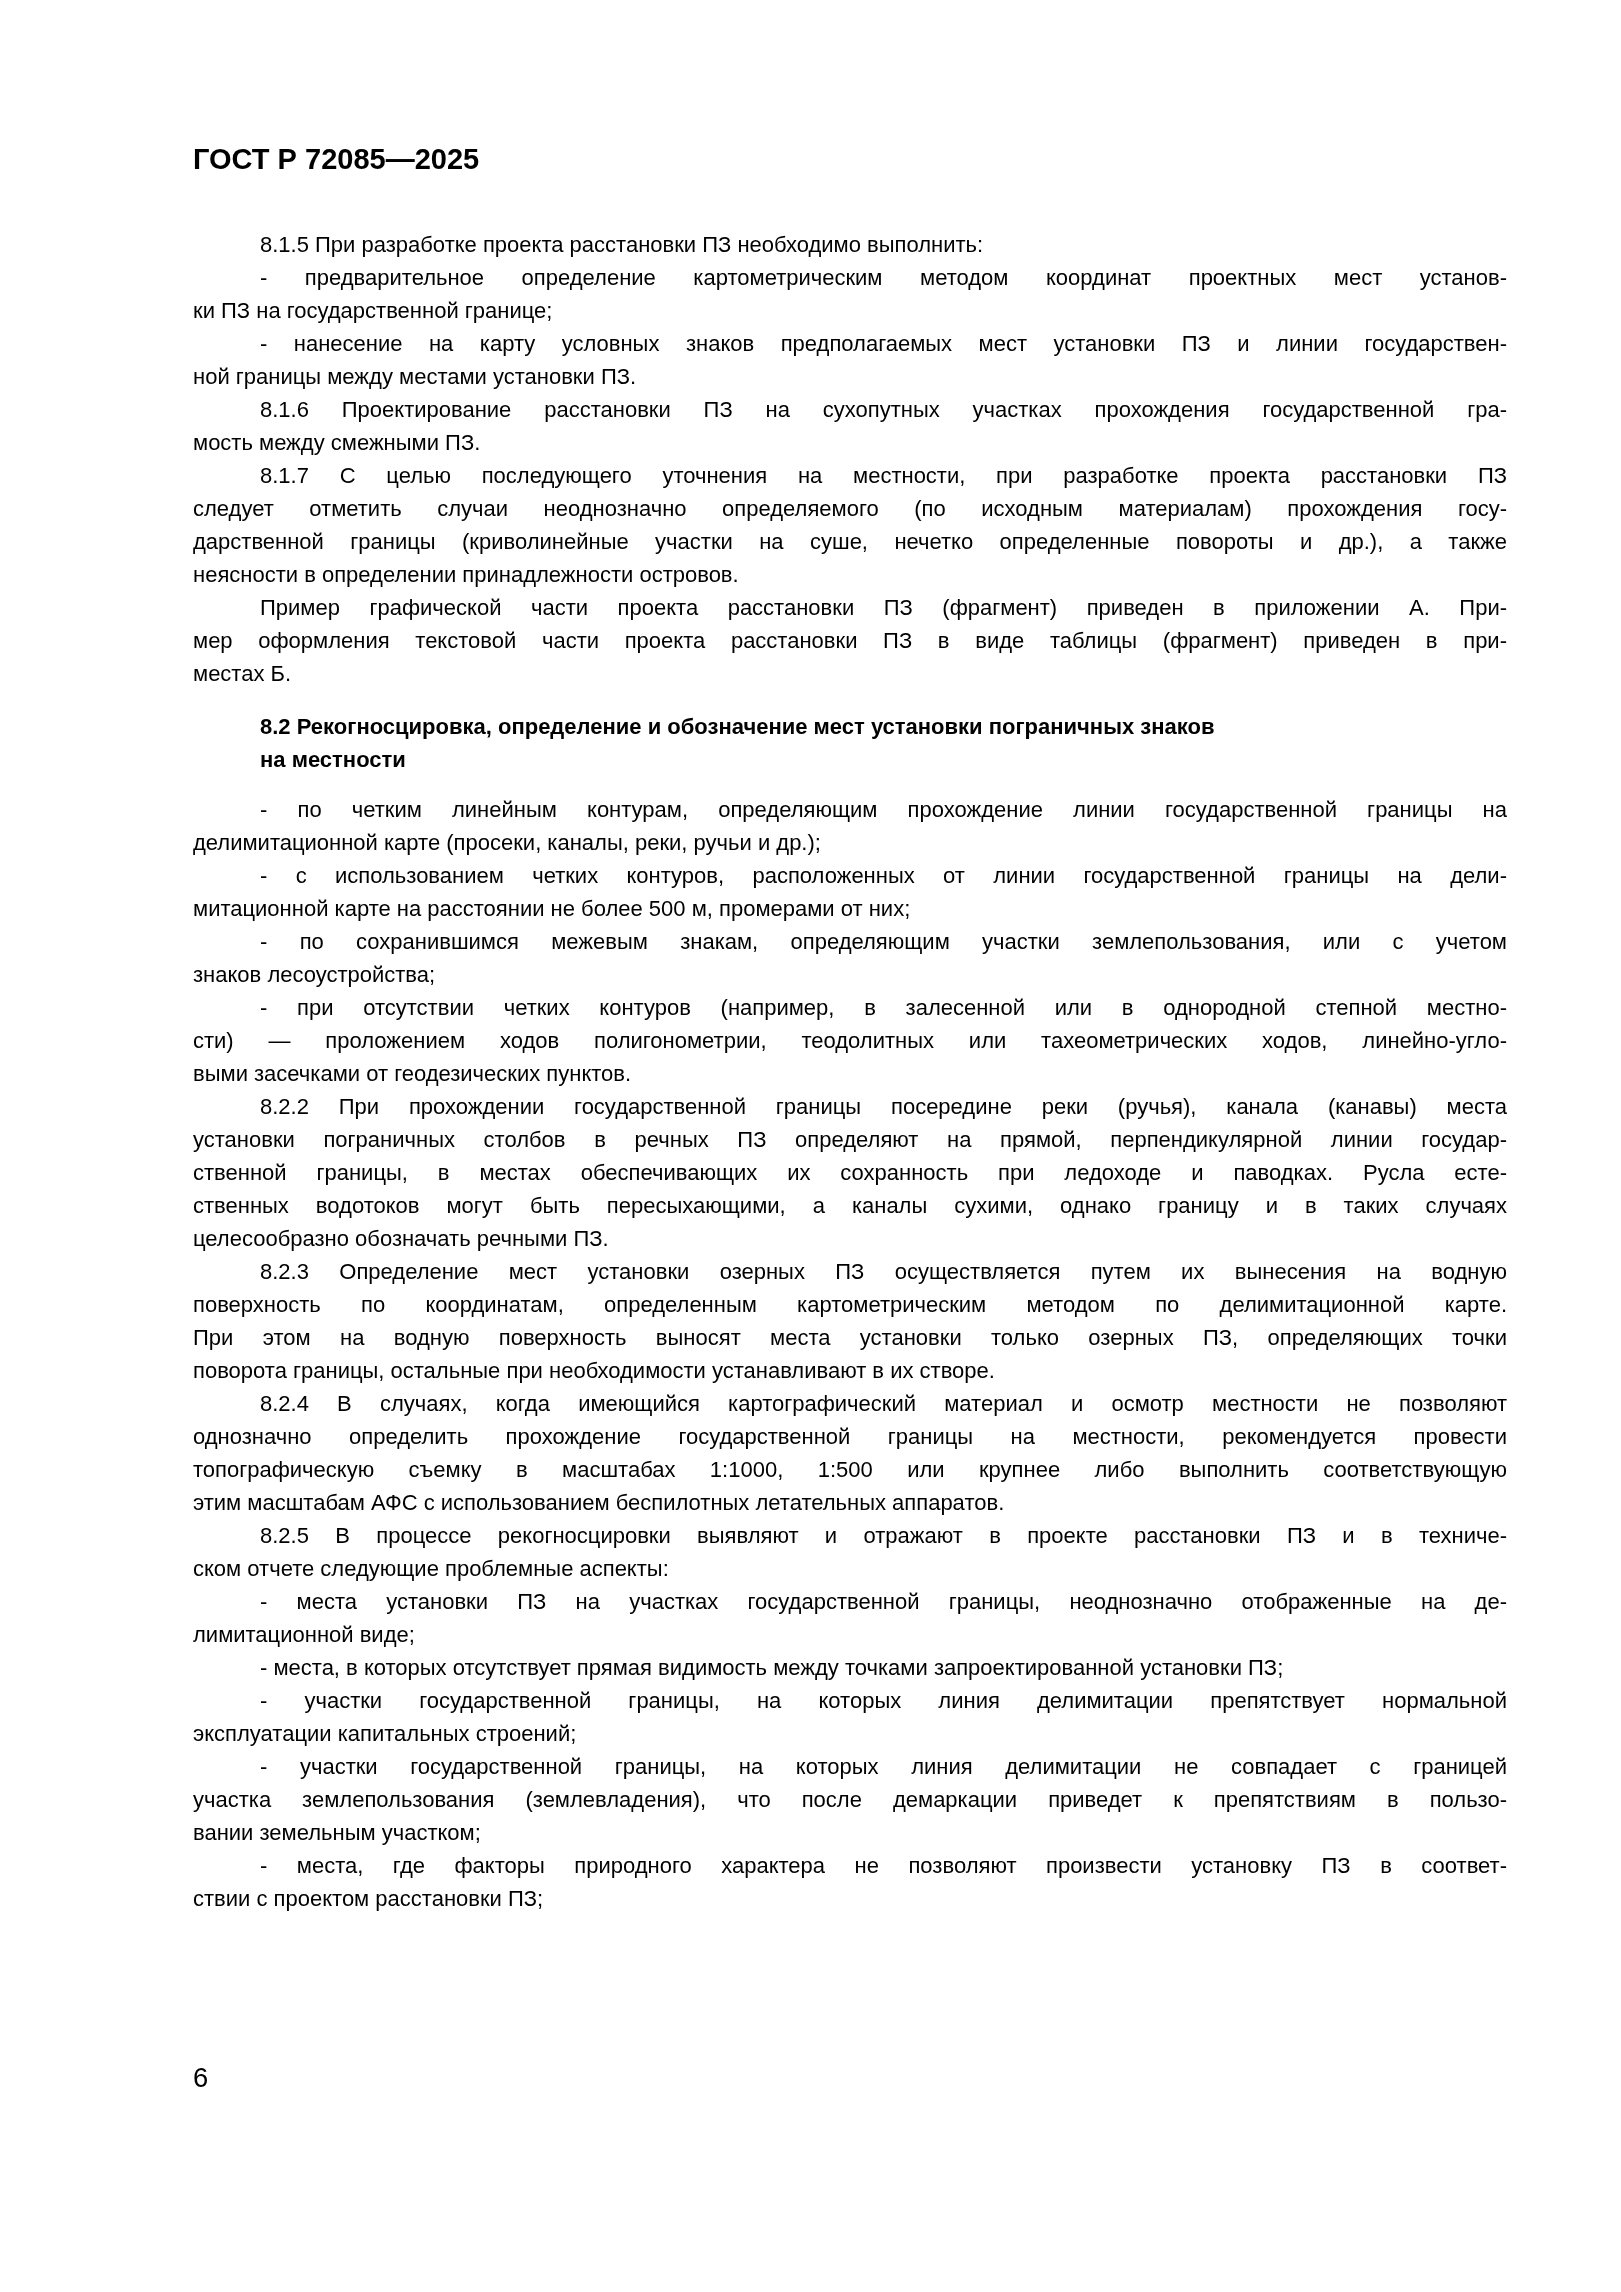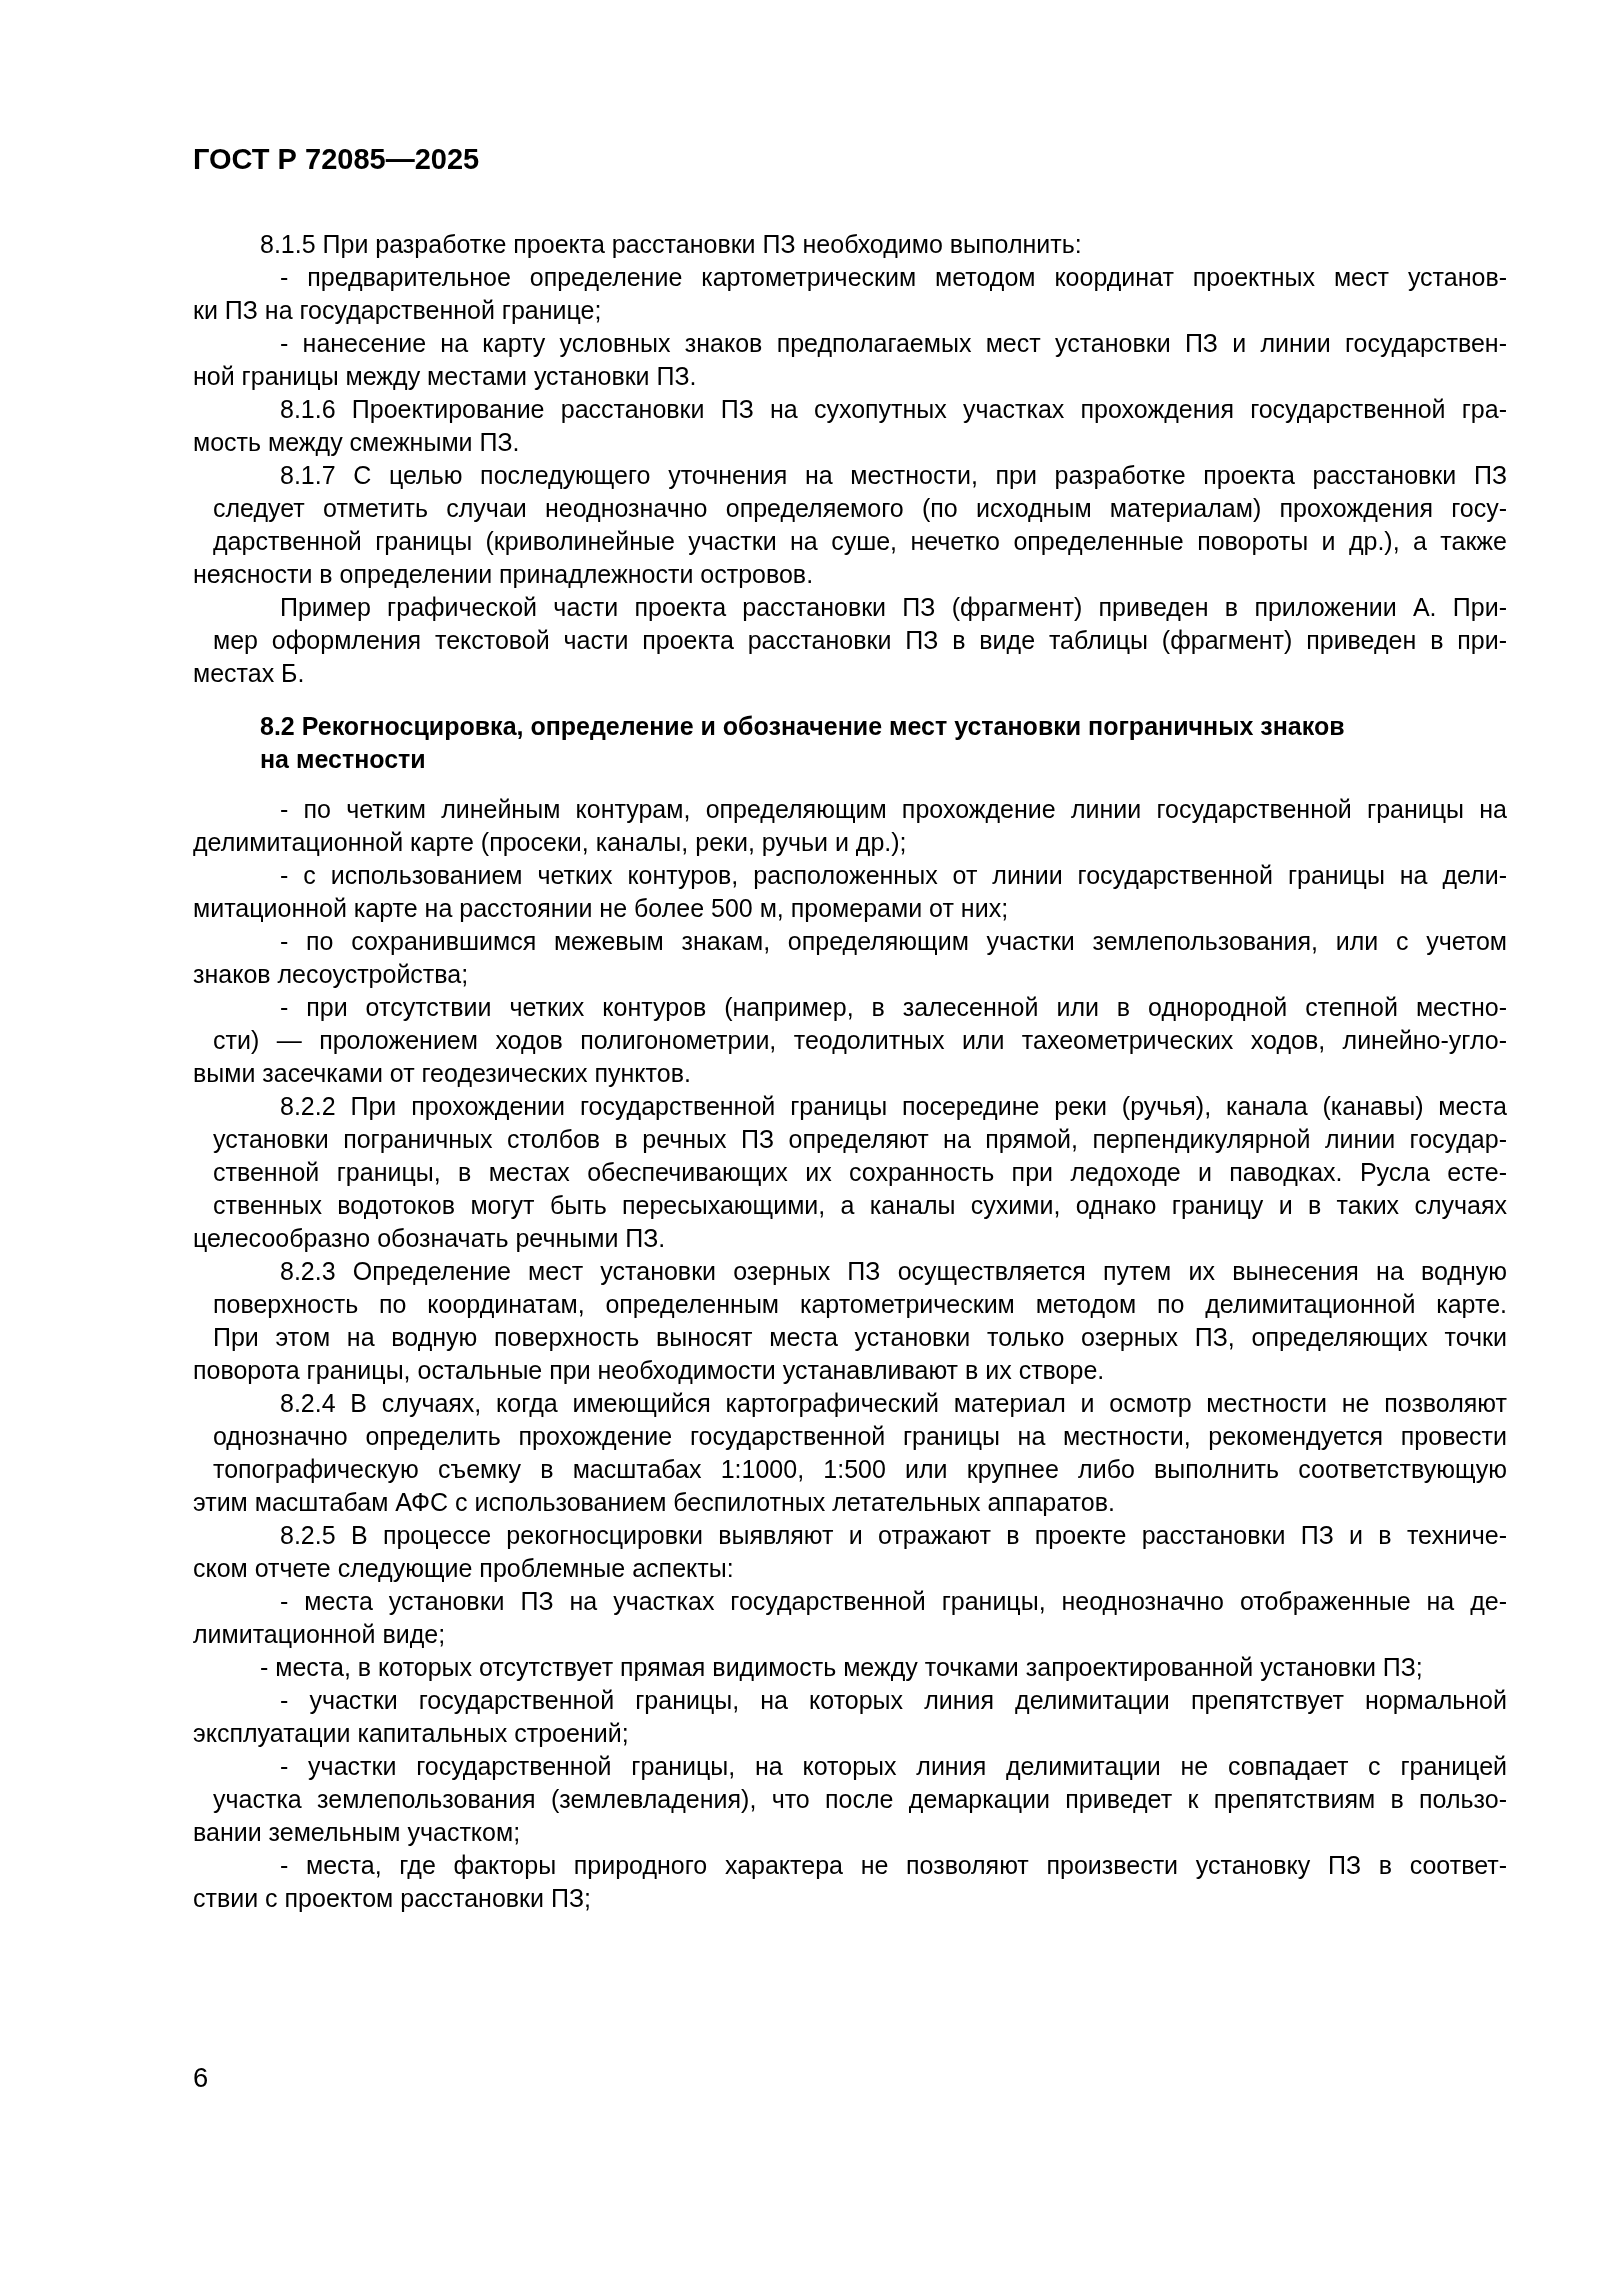--- a/index.html
+++ b/index.html
@@ -22,29 +22,28 @@
     top: 143px;
     font-size: 29px;
     line-height: 33px;
     font-weight: 700;
   }
   .doc-body {
     position: absolute;
     left: 193px;
     top: 228px;
     width: 1314px;
-    font-size: 25px;
+    font-size: 22px;
     line-height: 33px;
   }
   .para { margin: 0; }
   .line { text-align: left; }
   .line.j {
     text-align: justify;
     text-align-last: justify;
-    margin-left: 20px;
   }
   .line.fi { text-indent: 67px; }
   .heading {
     font-weight: 700;
     padding-left: 67px;
     margin: 19.6px 0 17.6px 0;
   }
   .page-number {
     position: absolute;
     left: 193px;

